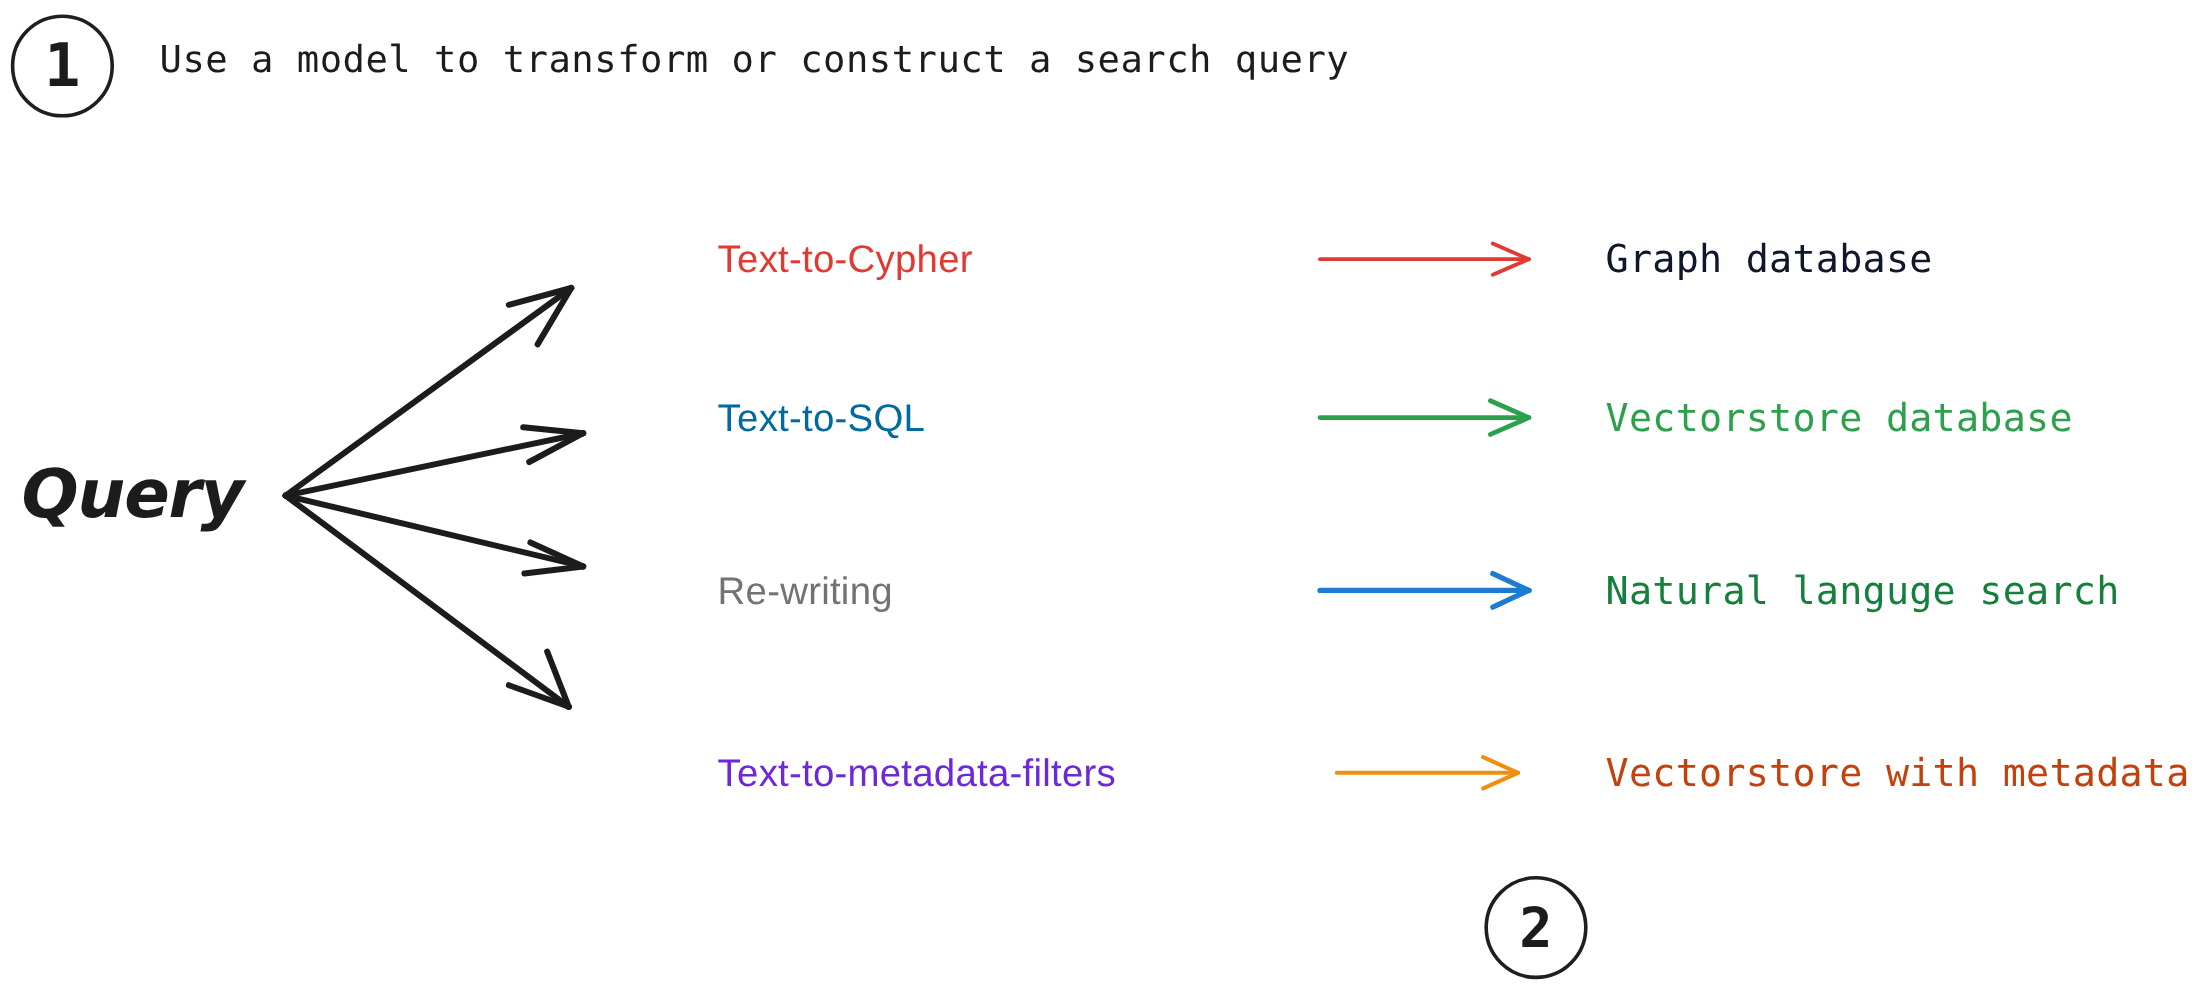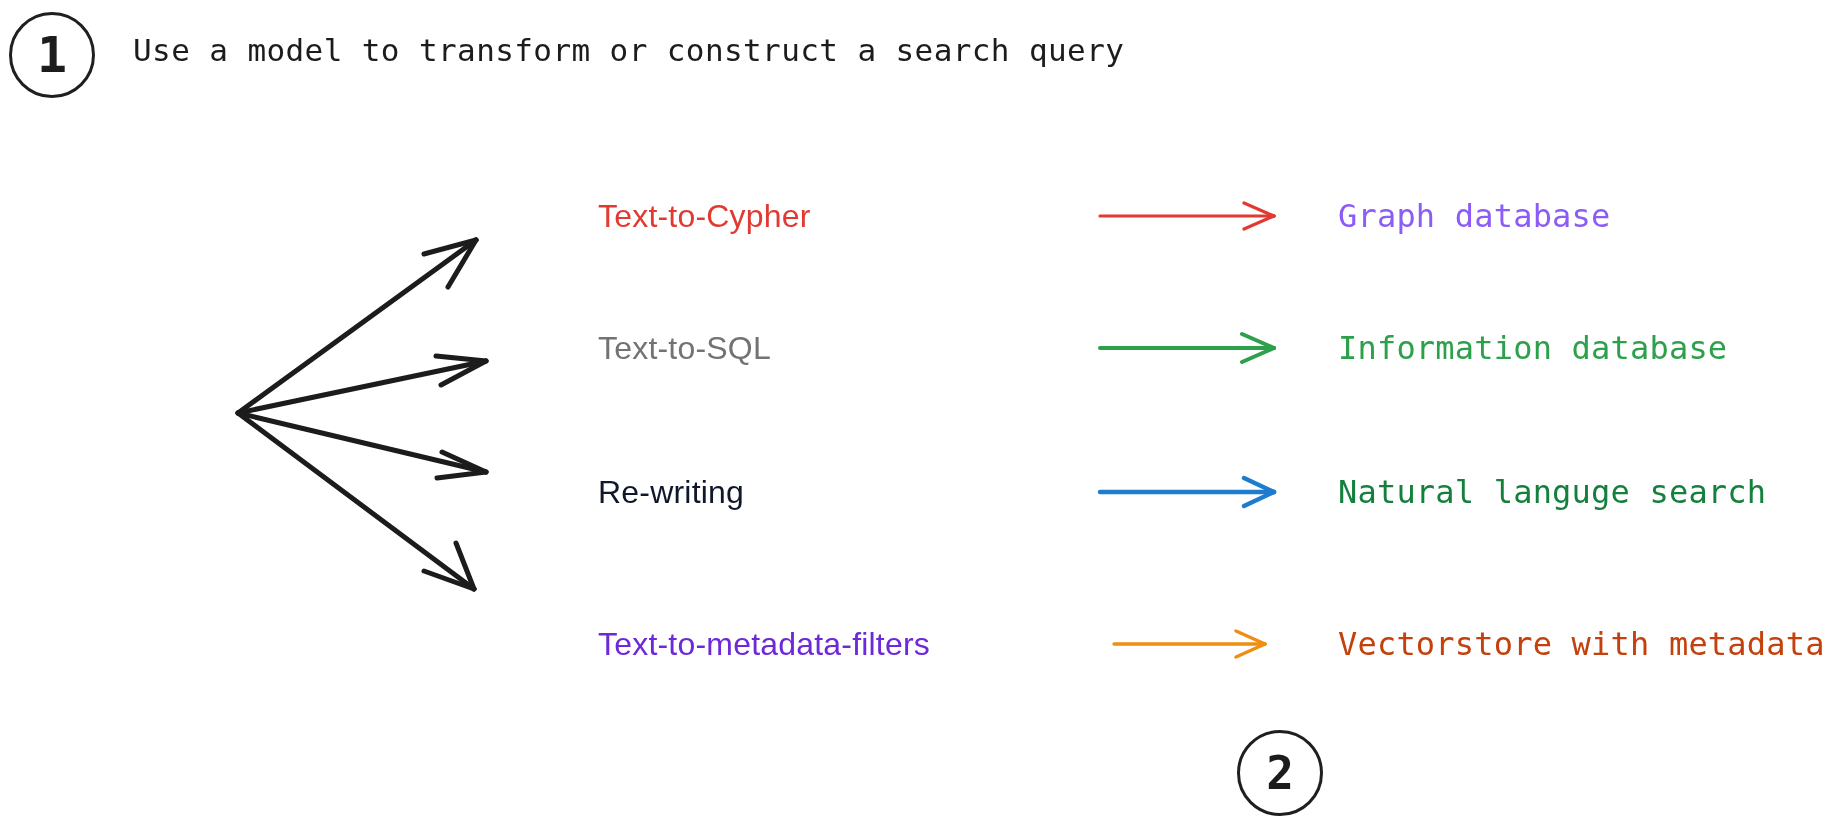--- a/index.html
+++ b/index.html
@@ -118,20 +118,21 @@
   .row-3 { top: 616px; }
 </style>
 </head>
 <body>
 
 <div id="canvas">
 
   <div class="step-badge" id="badge-one">1</div>
   <div class="step-caption" id="caption-one">Use a model to transform or construct a search query</div>
 
+  <div id="query-label">Query</div>
 
   <svg id="fan-svg" viewBox="0 0 1841 828" xmlns="http://www.w3.org/2000/svg">
     <g stroke="#1c1c1c" fill="none" stroke-width="5" stroke-linecap="round" stroke-linejoin="round">
 
       <path d="M238 413 L476 240"></path>
       <path d="M476 240 L424 254"></path>
       <path d="M476 240 L448 287"></path>
 
       <path d="M238 413 L486 361"></path>
       <path d="M486 361 L436 356"></path>
@@ -149,37 +150,37 @@
 
   <div class="branch-row row-0">
     <div class="branch-source" style="color:#e03a33">Text-to-Cypher</div>
     <svg class="branch-arrow" style="top:8px" viewBox="0 0 190 40" xmlns="http://www.w3.org/2000/svg">
       <g stroke="#e03a33" fill="none" stroke-width="3.2" stroke-linecap="round" stroke-linejoin="round">
         <path d="M4 20 L178 20"></path>
         <path d="M178 20 L148 7"></path>
         <path d="M178 20 L148 33"></path>
       </g>
     </svg>
-    <div class="branch-target" style="color:#8b5cf6">Graph database</div>
+    <div class="branch-target" style="color:#0f172a">Graph database</div>
   </div>
 
   <div class="branch-row row-1">
-    <div class="branch-source" style="color:#737373">Text-to-SQL</div>
+    <div class="branch-source" style="color:#0369a1">Text-to-SQL</div>
     <svg class="branch-arrow" style="top:8px" viewBox="0 0 190 40" xmlns="http://www.w3.org/2000/svg">
       <g stroke="#2ca04a" fill="none" stroke-width="4" stroke-linecap="round" stroke-linejoin="round">
         <path d="M4 20 L178 20"></path>
         <path d="M178 20 L146 6"></path>
         <path d="M178 20 L146 34"></path>
       </g>
     </svg>
-    <div class="branch-target" style="color:#2ca04a">Information database</div>
+    <div class="branch-target" style="color:#2ca04a">Vectorstore database</div>
   </div>
 
   <div class="branch-row row-2">
-    <div class="branch-source" style="color:#0f172a">Re-writing</div>
+    <div class="branch-source" style="color:#737373">Re-writing</div>
     <svg class="branch-arrow" style="top:8px" viewBox="0 0 190 40" xmlns="http://www.w3.org/2000/svg">
       <g stroke="#1d7bd0" fill="none" stroke-width="4.4" stroke-linecap="round" stroke-linejoin="round">
         <path d="M4 20 L178 20"></path>
         <path d="M178 20 L148 6"></path>
         <path d="M178 20 L148 34"></path>
       </g>
     </svg>
     <div class="branch-target" style="color:#15803d">Natural languge search</div>
   </div>
 

